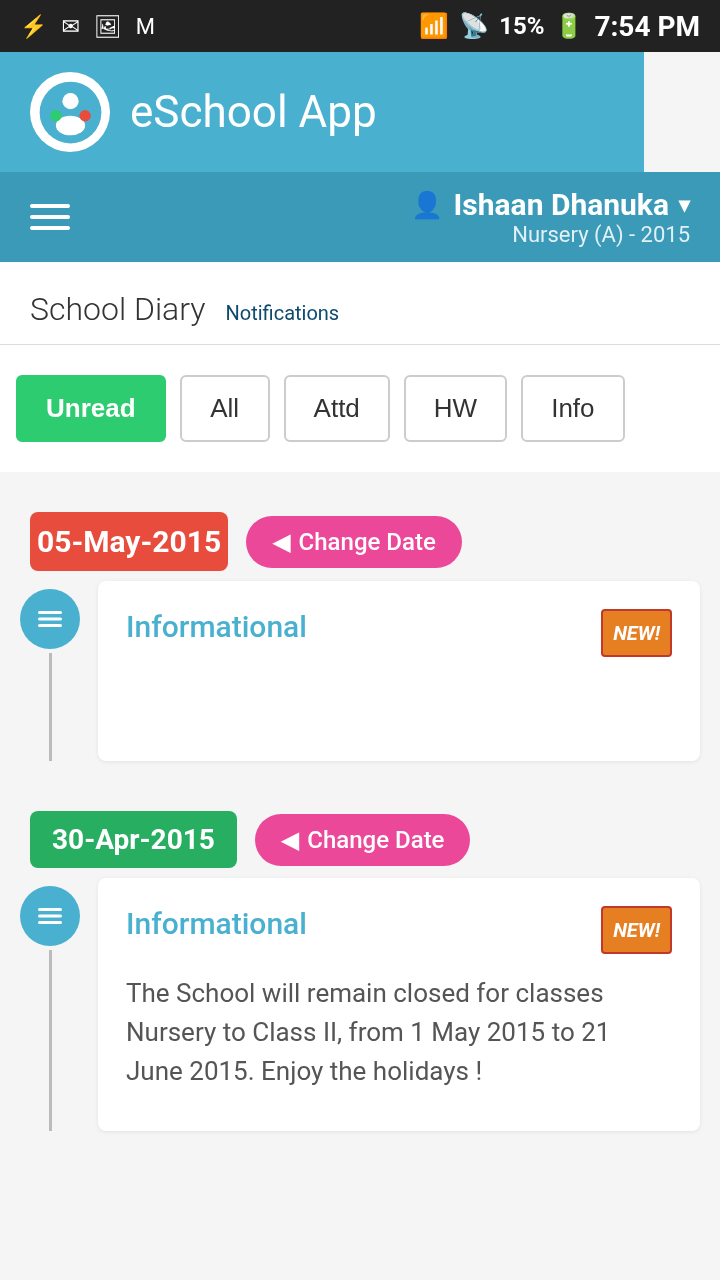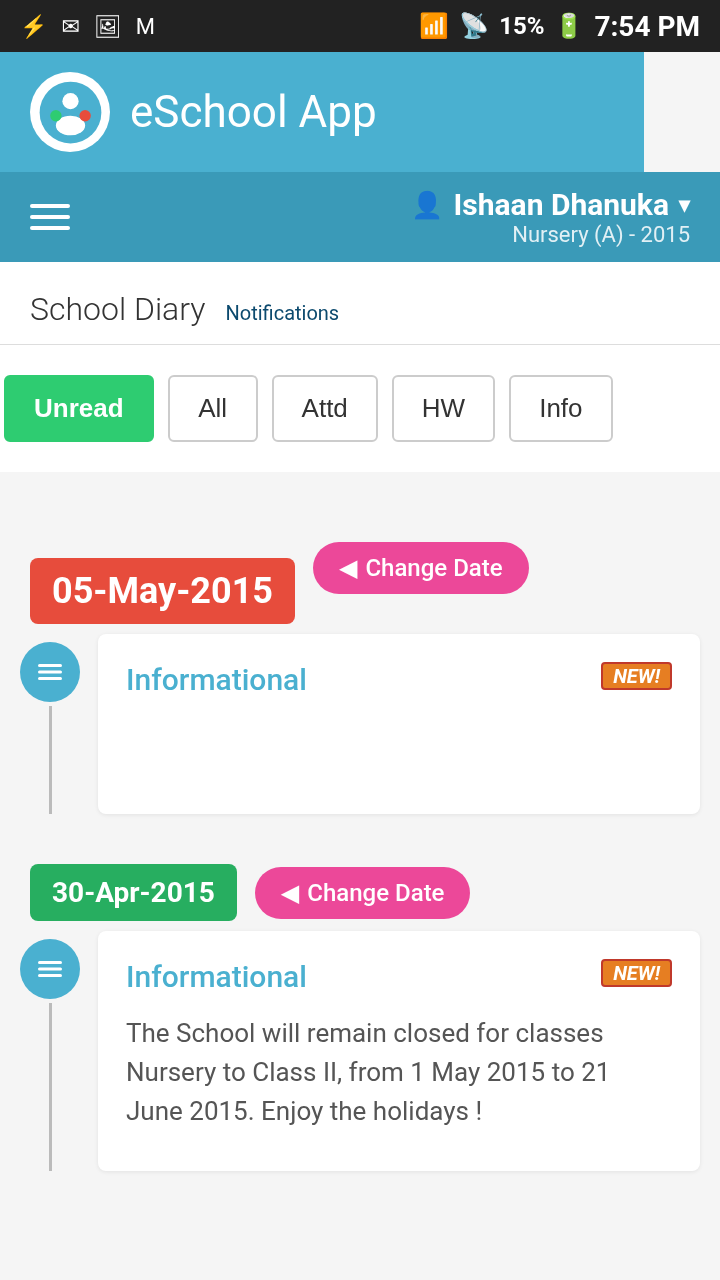--- a/index.html
+++ b/index.html
@@ -136,21 +136,21 @@
     }
     .page-subtitle {
       font-size: 20px;
       color: #0c4a6e;
       font-weight: 400;
     }
 
     
     .filter-tabs {
       background: white;
-      padding: 30px 4px;
+      padding: 30px 16px;
       display: flex;
       gap: 14px;
       flex-wrap: nowrap;
     }
     .tab-btn {
       padding: 16px 28px;
       border: 2px solid #ccc;
       border-radius: 6px;
       font-size: 26px;
       background: white;
@@ -176,24 +176,23 @@
     .date-row {
       display: flex;
       align-items: center;
       gap: 18px;
       padding: 20px 30px 10px 30px;
     }
     .date-badge-red {
       background: #e74c3c;
       color: white;
       border-radius: 8px;
-      padding: 12px 22px;
-      font-size: 36px;
-      font-weight: bold;
-      margin-top: 46px;
+      padding: 12px 7px;
+      font-size: 30px;
+      font-weight: bold;
     }
     .date-badge-green {
       background: #27ae60;
       color: white;
       border-radius: 8px;
       padding: 12px 22px;
       font-size: 28px;
       font-weight: bold;
     }
     .change-date-tooltip {
@@ -272,21 +271,21 @@
       font-size: 30px;
       font-weight: 500;
     }
     .new-badge {
       background: #e67e22;
       color: white;
       font-size: 20px;
       font-weight: bold;
       border: 2px solid #c0392b;
       border-radius: 4px;
-      padding: 0 10px;
+      padding: 10px 10px;
       font-style: italic;
     }
     .card-body {
       color: #555;
       font-size: 26px;
       line-height: 1.5;
     }
   </style>
 </head>
 <body>

